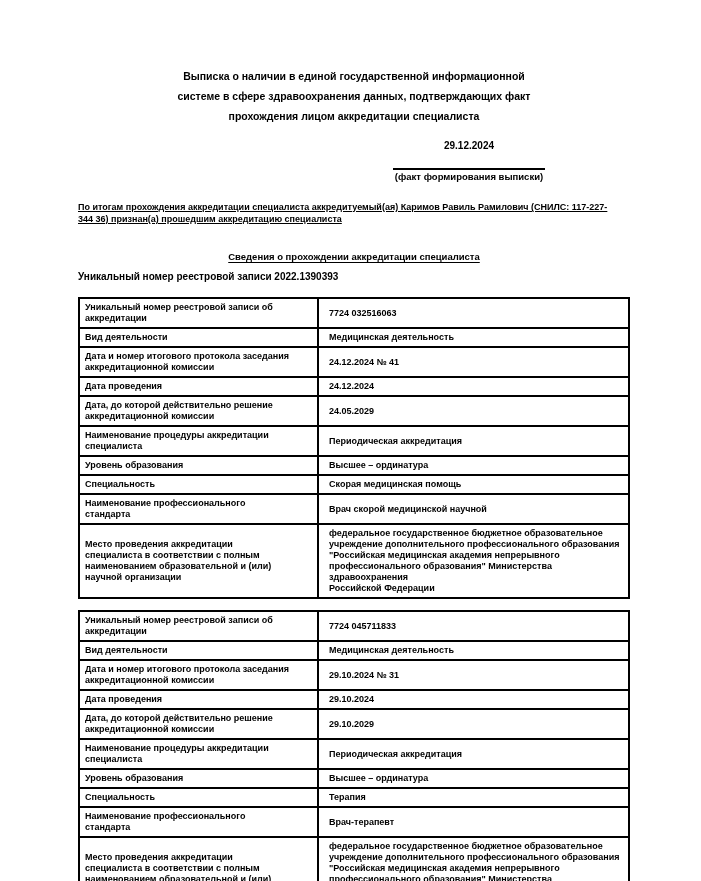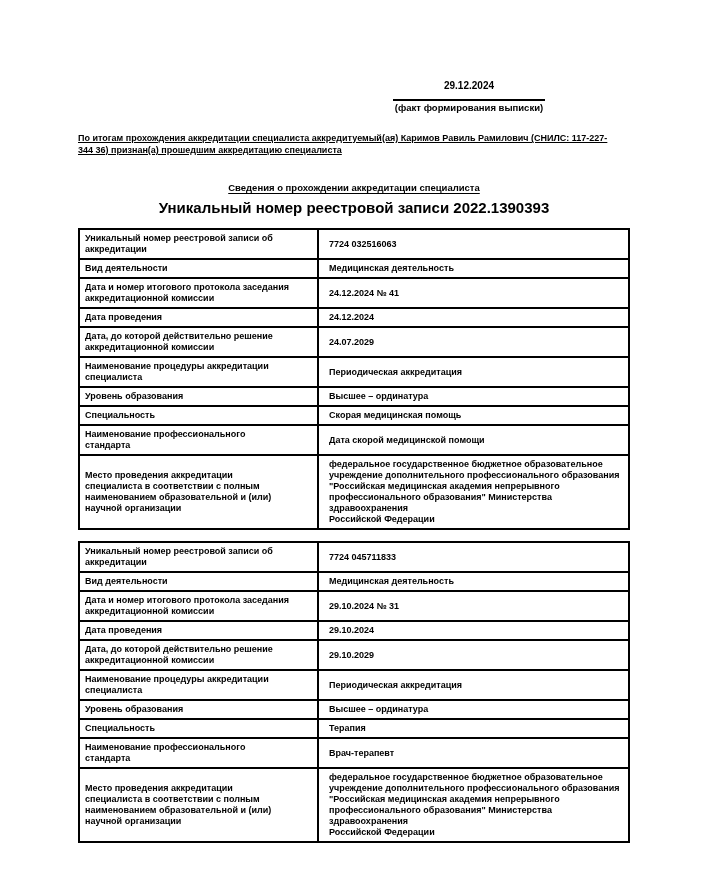--- a/index.html
+++ b/index.html
@@ -28,21 +28,21 @@
     font-weight: bold;
   }
   .date-block {
     width: 152px;
     margin: 14px 85px 0 auto;
     text-align: center;
   }
   .date-value {
     font-size: 10px;
     line-height: 12px;
-    padding-bottom: 7px;
+    padding-bottom: 16px;
     border-bottom: 2px solid #000;
   }
   .date-caption {
     font-size: 9.5px;
     line-height: 12px;
     padding-top: 1px;
   }
   .intro {
     margin: 18px 0 0 0;
     font-size: 9px;
@@ -54,23 +54,23 @@
   .section-heading {
     margin-top: 26px;
     font-size: 9.5px;
     line-height: 11px;
     text-align: center;
     text-decoration: underline;
     text-underline-offset: 2px;
   }
   .registry-heading {
     margin-top: 7px;
-    font-size: 15px;
+    font-size: 10px;
     line-height: 15px;
-    text-align: center;
+    text-align: left;
   }
   .acc-table {
     border-collapse: collapse;
     width: 100%;
     table-layout: fixed;
     margin-top: 13px;
   }
   .acc-table + .acc-table {
     margin-top: 11px;
   }
@@ -88,20 +88,23 @@
   }
   .value-cell {
     padding: 3px 8px 3px 10px;
   }
 </style>
 </head>
 <body>
 
 <div class="page">
 
+  <h1 class="title">Выписка о наличии в единой государственной информационной
+системе в сфере здравоохранения данных, подтверждающих факт
+прохождения лицом аккредитации специалиста</h1>
 
   <div class="date-block">
     <div class="date-value">29.12.2024</div>
     <div class="date-caption">(факт формирования выписки)</div>
   </div>
 
   <p class="intro">По итогам прохождения аккредитации специалиста аккредитуемый(ая) Каримов Равиль Рамилович (СНИЛС: 117-227-
 344 36) признан(а) прошедшим аккредитацию специалиста</p>
 
   <div class="section-heading">Сведения о прохождении аккредитации специалиста</div>
@@ -125,39 +128,39 @@
 аккредитационной комиссии</td>
             <td class="value-cell">24.12.2024 № 41</td>
           </tr>
           <tr>
             <td class="label-cell">Дата проведения</td>
             <td class="value-cell">24.12.2024</td>
           </tr>
           <tr>
             <td class="label-cell">Дата, до которой действительно решение
 аккредитационной комиссии</td>
-            <td class="value-cell">24.07.2029</td>
+            <td class="value-cell">24.05.2029</td>
           </tr>
           <tr>
             <td class="label-cell">Наименование процедуры аккредитации
 специалиста</td>
             <td class="value-cell">Периодическая аккредитация</td>
           </tr>
           <tr>
             <td class="label-cell">Уровень образования</td>
             <td class="value-cell">Высшее – ординатура</td>
           </tr>
           <tr>
             <td class="label-cell">Специальность</td>
             <td class="value-cell">Скорая медицинская помощь</td>
           </tr>
           <tr>
             <td class="label-cell">Наименование профессионального
 стандарта</td>
-            <td class="value-cell">Дата скорой медицинской помощи</td>
+            <td class="value-cell">Врач скорой медицинской научной</td>
           </tr>
           <tr>
             <td class="label-cell">Место проведения аккредитации
 специалиста в соответствии с полным
 наименованием образовательной и (или)
 научной организации</td>
             <td class="value-cell">федеральное государственное бюджетное образовательное
 учреждение дополнительного профессионального образования
 "Российская медицинская академия непрерывного
 профессионального образования" Министерства здравоохранения

